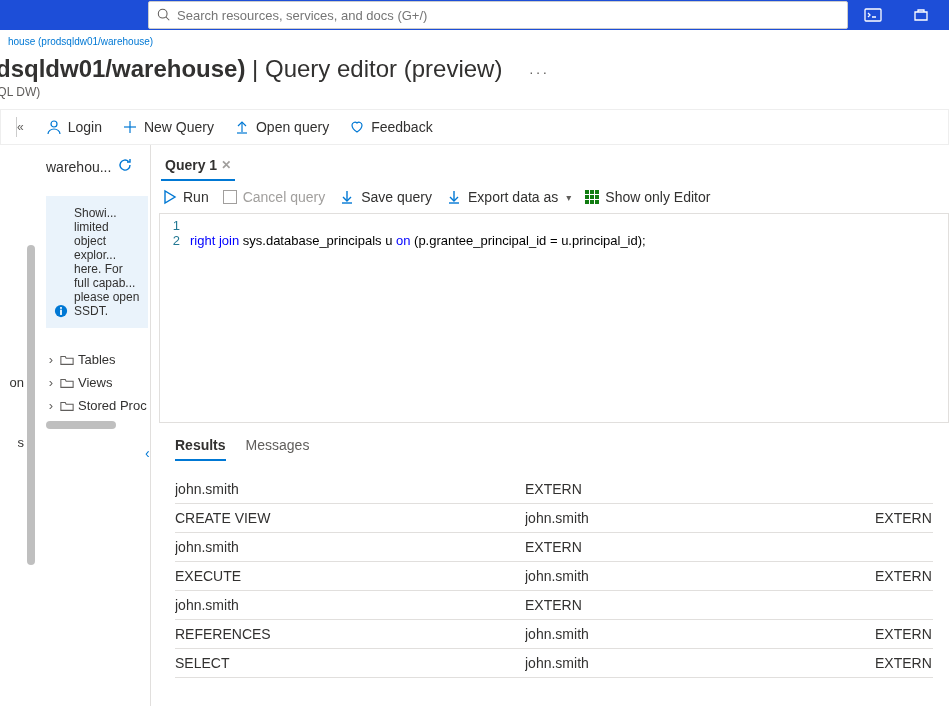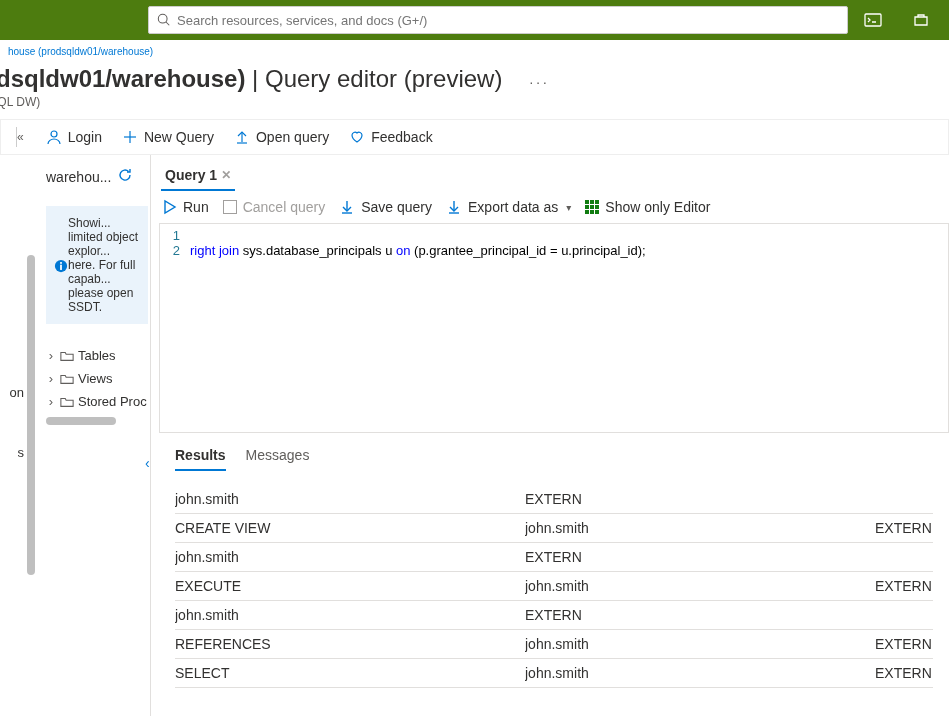--- a/index.html
+++ b/index.html
@@ -1,19 +1,19 @@
 <!DOCTYPE html>
 <html><head>
 <meta charset="utf-8">
 <style>
   * { box-sizing: border-box; margin: 0; padding: 0; font-family: 'Segoe UI', Tahoma, sans-serif; }
   html, body { width: 949px; height: 721px; overflow: hidden; background: #fff; color: #323130; }
 
   
-  .topbar { background: #4d7c0f; height: 40px; display: flex; align-items: center; padding: 0 8px; }
+  .topbar { background: #1d4ed8; height: 30px; display: flex; align-items: center; padding: 0 8px; }
   .top-spacer { width: 140px; }
   .searchbox { flex: 0 0 700px; height: 28px; background: #fff; border-radius: 2px; display: flex; align-items: center; padding: 0 8px; border:1px solid #ccc; }
   .searchbox svg { width: 14px; height: 14px; fill: #605e5c; margin-right: 6px; flex-shrink:0; }
   .searchbox input { flex: 1; border: none; outline: none; font-size: 13px; color: #605e5c; background: transparent; }
   .top-right { margin-left: auto; display: flex; gap: 8px; }
   .top-right .ticon { width: 40px; height: 40px; display:flex; align-items:center; justify-content:center; color:#fff; cursor:pointer; }
 
   
   .crumb { padding: 6px 8px; font-size: 10px; color: #0078d4; }
   .crumb a { color: #0078d4; text-decoration: none; cursor:pointer; }
@@ -36,21 +36,21 @@
   .navstub .label { font-size: 13px; color:#323130; white-space:nowrap; position:absolute; right:0; transform: translateX(0); overflow:hidden; text-overflow:clip; max-width:24px; direction:rtl; }
 
   .scroll-col { width: 14px; position:relative; }
   .scroll-col .thumb { position:absolute; top:100px; width:8px; left:3px; height:320px; background:rgba(0,0,0,0.25); border-radius:4px; cursor:grab; }
 
   
   .explorer { width: 112px; padding: 12px 0 0 8px; border-right: none; overflow:hidden; }
   .explorer .head { display:flex; align-items:center; gap:6px; font-size:14px; color:#323130; }
   .explorer .head .refresh svg { width:16px; height:16px; stroke:#0078d4; fill:none; stroke-width:1.4; }
   .infobox { background:#eaf3fb; margin:20px 2px 0 0; padding:10px 8px; font-size:12px; color:#323130; }
-  .infobox .row1 { display:flex; align-items:center; }
+  .infobox .row1 { display:flex; gap:6px; align-items:flex-end; }
   .infobox svg { width:14px; height:14px; fill:#0078d4; flex-shrink:0; margin-top:1px; }
   .infobox .txt { white-space:normal; overflow:hidden; }
   .treeitem { display:flex; align-items:center; gap:4px; font-size:13px; color:#323130; padding:4px 0; cursor:pointer; white-space:nowrap; overflow:hidden; text-overflow:ellipsis; }
   .treeitem .chev { width:10px; text-align:center; color:#605e5c; }
   .treeitem svg { width:14px; height:14px; fill:none; stroke:#605e5c; stroke-width:1.2; }
   .treelist { margin-top:20px; }
   .hsb { height:8px; width:70px; background:rgba(0,0,0,0.25); border-radius:4px; margin-top:4px; cursor:grab; }
 
   
   .editorcol { flex:1; display:flex; flex-direction:column; border-left:1px solid #e1dfdd; position:relative; }

